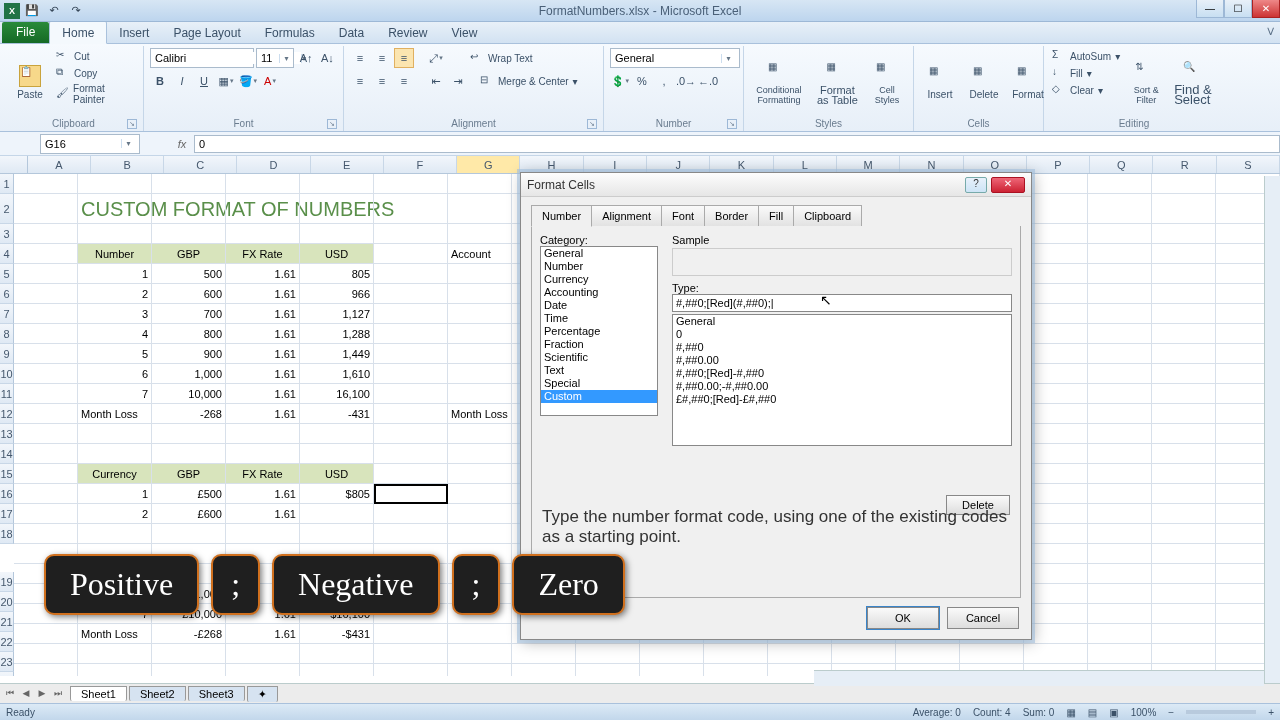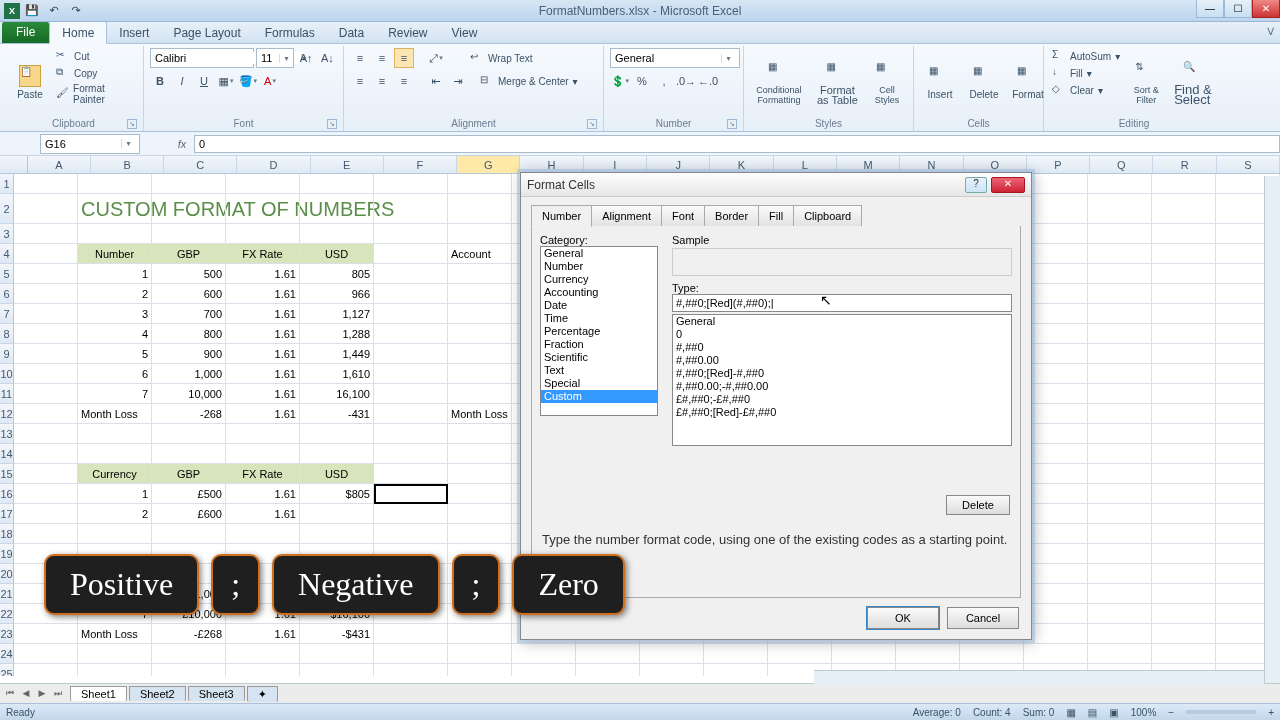--- a/index.html
+++ b/index.html
@@ -90,21 +90,21 @@
 .cat-list div { padding:0 3px; line-height:13px; }
 .cat-list .sel { background:#3399ff; color:#fff; }
 .sample-box { position:absolute; left:140px; top:8px; right:8px; }
 .sample-lbl { font-size:11px; }
 .sample-val { border:1px solid #ccc; height:28px; margin-top:2px; background:#f0f0f0; }
 .type-box { margin-top:6px; }
 .type-input { width:100%; border:1px solid #888; height:18px; font-size:11px; padding:0 3px; background:#fff; }
 .type-list { width:100%; height:132px; border:1px solid #888; background:#fff; overflow-y:scroll; font-size:11px; margin-top:2px; }
 .type-list div { padding:0 3px; line-height:13px; }
 .del-btn { position:absolute; right:10px; bottom:82px; width:64px; height:20px; border:1px solid #888; background:linear-gradient(#fafafa,#ddd); font-size:11px; }
-.hint { position:absolute; left:10px; right:10px; bottom:50px; font-size:13px; color:#333; }
+.hint { position:absolute; left:10px; right:10px; bottom:50px; font-size:17px; color:#333; }
 .dlg-btns { position:absolute; right:12px; bottom:10px; display:flex; gap:8px; }
 .dlg-btns button { width:72px; height:22px; border:1px solid #888; background:linear-gradient(#fafafa,#ddd); font-size:11px; }
 .dlg-btns .ok { box-shadow:0 0 0 1px #3a84c8; }
 
 
 .overlay { position:absolute; bottom:105px; left:44px; display:flex; gap:12px; align-items:center; }
 .pill { background:#1f1f1f; color:#fff; font-size:32px; padding:10px 24px; border-radius:10px; border:2px solid #d0701e; font-family:'Comic Sans MS',cursive; box-shadow:2px 2px 6px rgba(0,0,0,.5); }
 .pill.sm { padding:10px 18px; }
 
 
@@ -350,21 +350,21 @@
         <div class="rh" style="height: 20px; line-height: 20px;">9</div>
         <div class="rh" style="height: 20px; line-height: 20px;">10</div>
         <div class="rh" style="height: 20px; line-height: 20px;">11</div>
         <div class="rh" style="height: 20px; line-height: 20px;">12</div>
         <div class="rh" style="height: 20px; line-height: 20px;">13</div>
         <div class="rh" style="height: 20px; line-height: 20px;">14</div>
         <div class="rh" style="height: 20px; line-height: 20px;">15</div>
         <div class="rh" style="height: 20px; line-height: 20px;">16</div>
         <div class="rh" style="height: 20px; line-height: 20px;">17</div>
         <div class="rh" style="height: 20px; line-height: 20px;">18</div>
-        <div class="rh" style="height: 20px; line-height: 20px;">19</div>
+        <div class="rh" style="height: 20px; line-height: 20px; margin-top: 28px;">19</div>
         <div class="rh" style="height: 20px; line-height: 20px;">20</div>
         <div class="rh" style="height: 20px; line-height: 20px;">21</div>
         <div class="rh" style="height: 20px; line-height: 20px;">22</div>
         <div class="rh" style="height: 20px; line-height: 20px;">23</div>
         <div class="rh" style="height: 20px; line-height: 20px;">24</div>
         <div class="rh" style="height: 20px; line-height: 20px;">25</div>
       </div>
     <div class="cells" id="cells">
         <div class="cellrow">
           <div class="cell" style="width: 64px; height: 20px; line-height: 20px;"></div>
@@ -965,21 +965,20 @@
         <div class="type-box">
           <div class="sample-lbl">Type:</div>
           <input class="type-input" value="#,##0;[Red](#,##0);|" style="">
           <div class="type-list" id="typelist">
               <div>General</div>
               <div>0</div>
               <div>#,##0</div>
               <div>#,##0.00</div>
               <div>#,##0;[Red]-#,##0</div>
               <div>#,##0.00;-#,##0.00</div>
-              <div>£#,##0;-£#,##0</div>
               <div>£#,##0;[Red]-£#,##0</div>
             </div>
         </div>
       </div>
       <button class="del-btn">Delete</button>
       <div class="hint">Type the number format code, using one of the existing codes as a starting point.</div>
     </div>
     <div class="dlg-btns">
       <button class="ok">OK</button>
       <button>Cancel</button>

